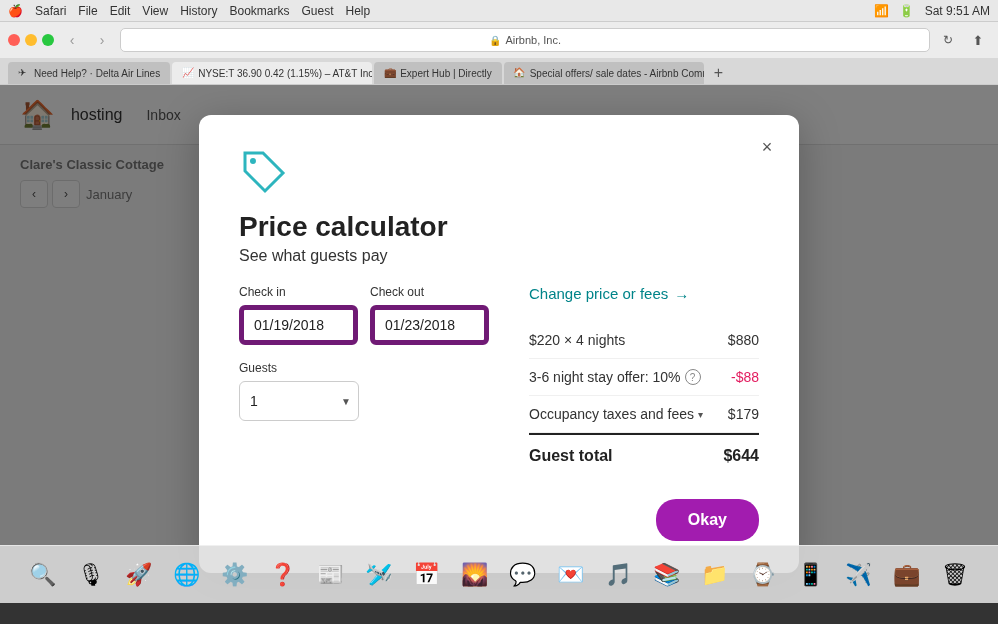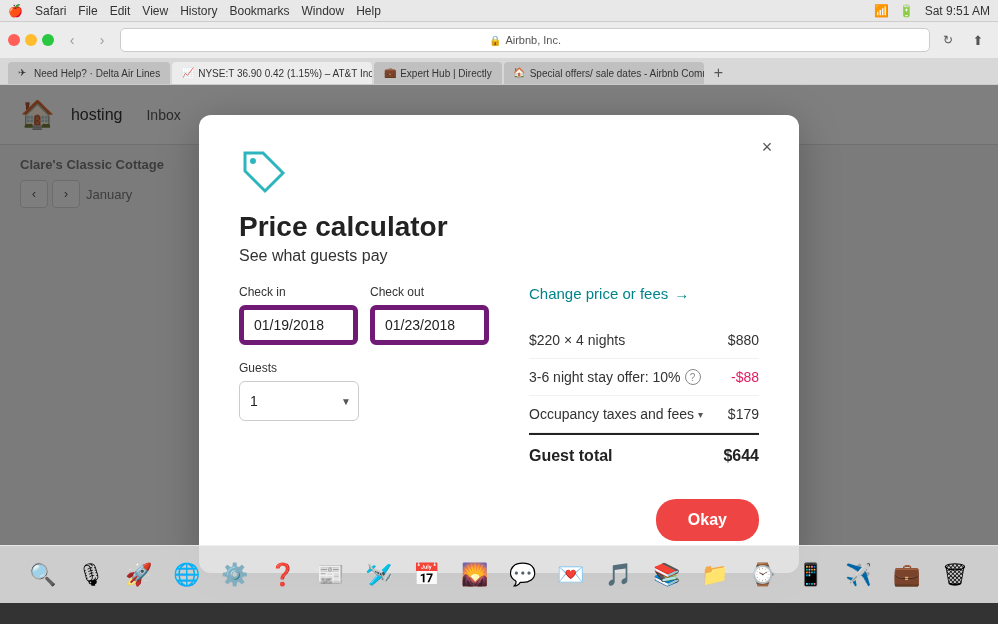--- a/index.html
+++ b/index.html
@@ -244,21 +244,21 @@
       display: inline-flex; width: 16px; height: 16px; border-radius: 50%;
       border: 1px solid #888; align-items: center; justify-content: center;
       font-size: 10px; color: #888; cursor: pointer;
     }
     .dropdown-caret {
       font-size: 10px; color: #555; cursor: pointer;
     }
 
     
     .okay-btn {
-      background: #ef4444;
+      background: #a21caf;
       color: white;
       border: none;
       border-radius: 20px;
       padding: 12px 32px;
       font-size: 16px;
       font-weight: 600;
       cursor: pointer;
       display: block;
       margin: 24px 0 0 auto;
     }
@@ -287,21 +287,21 @@
 
 <div class="mac-topbar">
   <div class="mac-topbar-left">
     <span>🍎</span>
     <span>Safari</span>
     <span>File</span>
     <span>Edit</span>
     <span>View</span>
     <span>History</span>
     <span>Bookmarks</span>
-    <span>Window</span>
+    <span>Guest</span>
     <span>Help</span>
   </div>
   <div class="mac-topbar-right">
     <span>📶</span>
     <span>🔋</span>
     <span>Sat 9:51 AM</span>
   </div>
 </div>
 
 <div class="browser-chrome">

